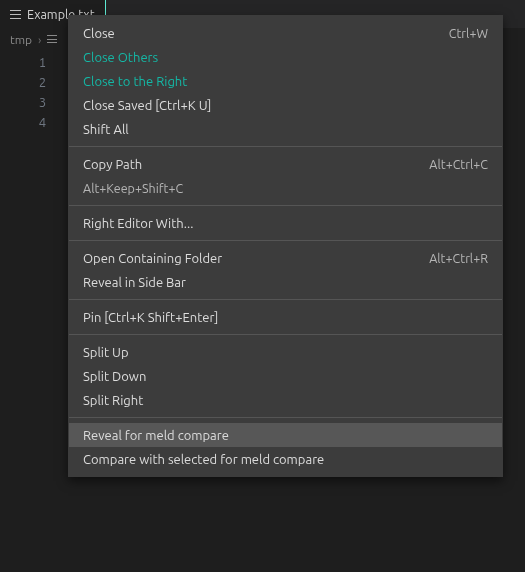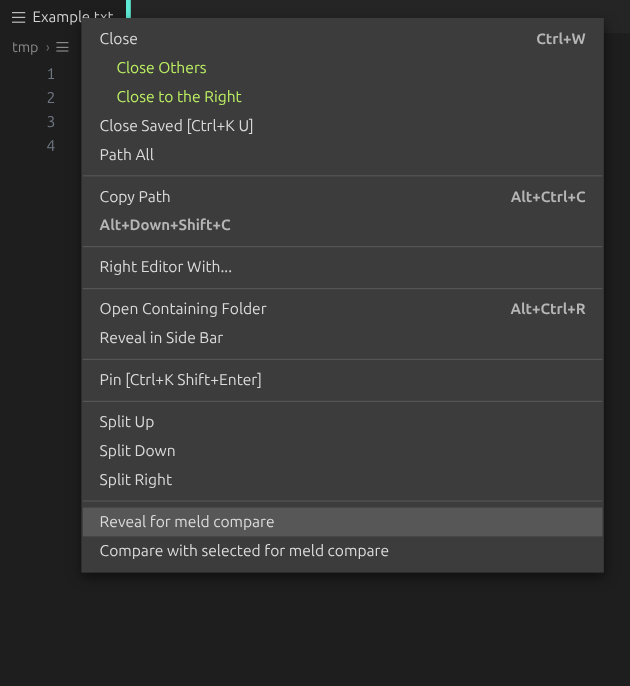--- a/index.html
+++ b/index.html
@@ -22,21 +22,21 @@
     display: flex;
     align-items: stretch;
   }
   .tab {
     display: flex;
     align-items: center;
     gap: 6px;
     padding: 0 10px;
     background: #1e1e1e;
     color: #d4d4d4;
-    border-right: 4px solid #5eead4;
+    border-right: 1px solid #5eead4;
     font-size: 12.5px;
   }
   .tab .burger {
     display: inline-block;
     width: 11px;
     height: 9px;
     position: relative;
   }
   .tab .burger::before,
   .tab .burger::after,
@@ -127,25 +127,23 @@
     justify-content: space-between;
     white-space: nowrap;
   }
   .menu-row.hover {
     background: #575757;
   }
   .menu-row .label {}
   .menu-row .accel {
     color: #b5b5b5;
     font-size: 12.5px;
-    font-weight: bold;
   }
   .menu-row.disabled {
-    color: #bef264;
-    margin-left: 14px;
+    color: #14b8a6;
   }
   .menu-row.disabled .accel { color: #7a7a7a; }
   .menu-sep {
     height: 1px;
     margin: 5px 0;
     background: #555555;
   }
 </style>
 </head>
 <body>
@@ -189,32 +187,32 @@
   </div>
   <div class="menu-row disabled">
     <span class="label">Close to the Right</span>
     <span class="accel"></span>
   </div>
   <div class="menu-row">
     <span class="label">Close Saved [Ctrl+K U]</span>
     <span class="accel"></span>
   </div>
   <div class="menu-row">
-    <span class="label">Path All</span>
+    <span class="label">Shift All</span>
     <span class="accel"></span>
   </div>
 
   <div class="menu-sep"></div>
 
   <div class="menu-row">
     <span class="label">Copy Path</span>
     <span class="accel">Alt+Ctrl+C</span>
   </div>
   <div class="menu-row">
-    <span class="accel">Alt+Down+Shift+C</span>
+    <span class="accel">Alt+Keep+Shift+C</span>
   </div>
 
   <div class="menu-sep"></div>
 
   <div class="menu-row">
     <span class="label">Right Editor With...</span>
     <span class="accel"></span>
   </div>
 
   <div class="menu-sep"></div>

